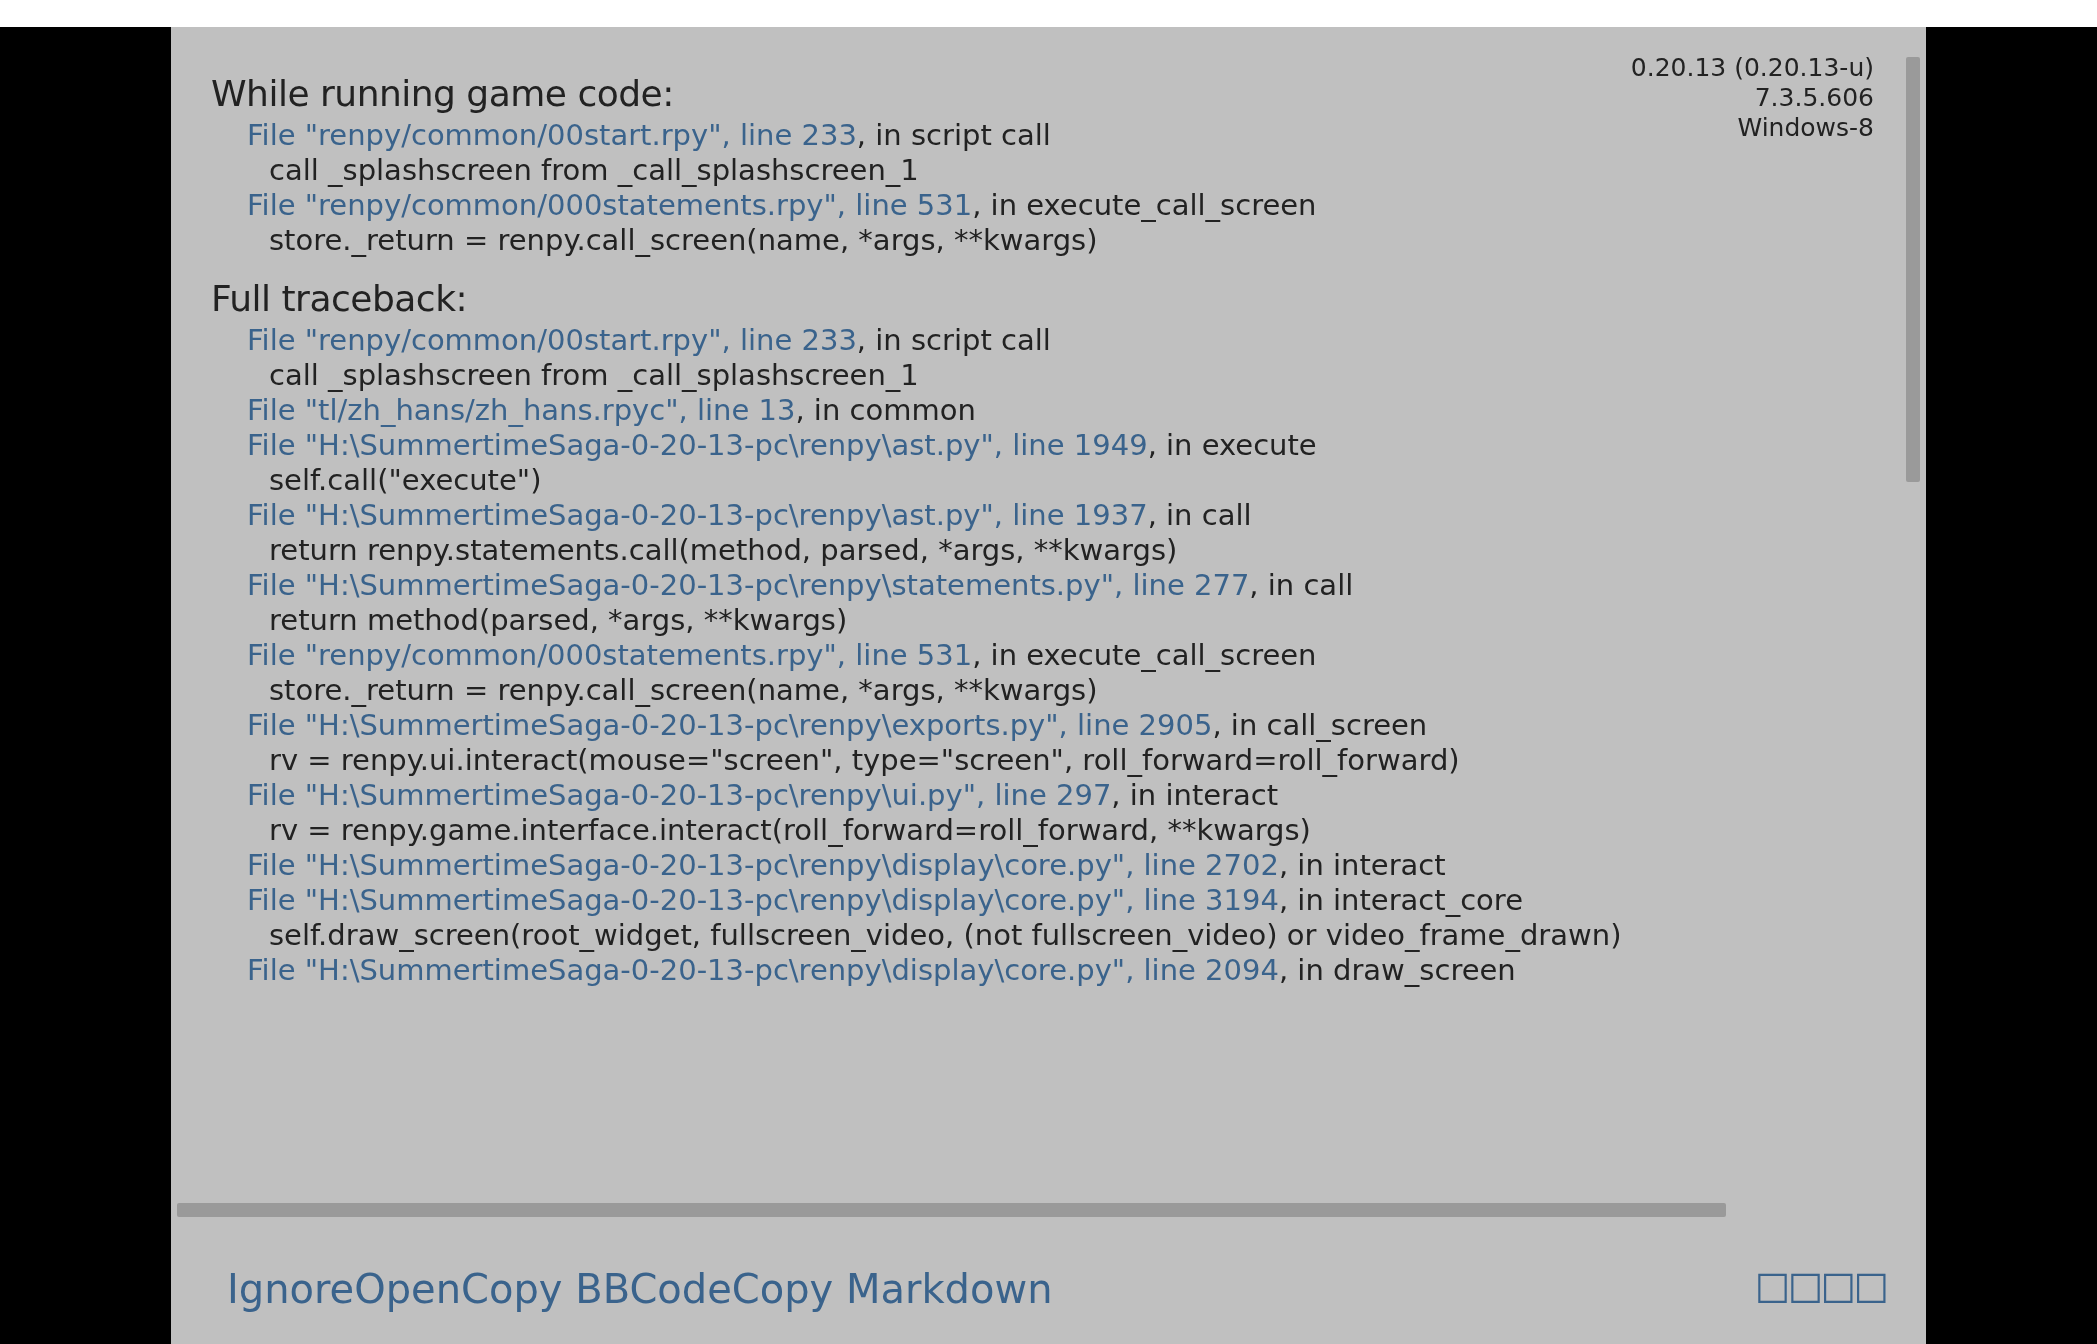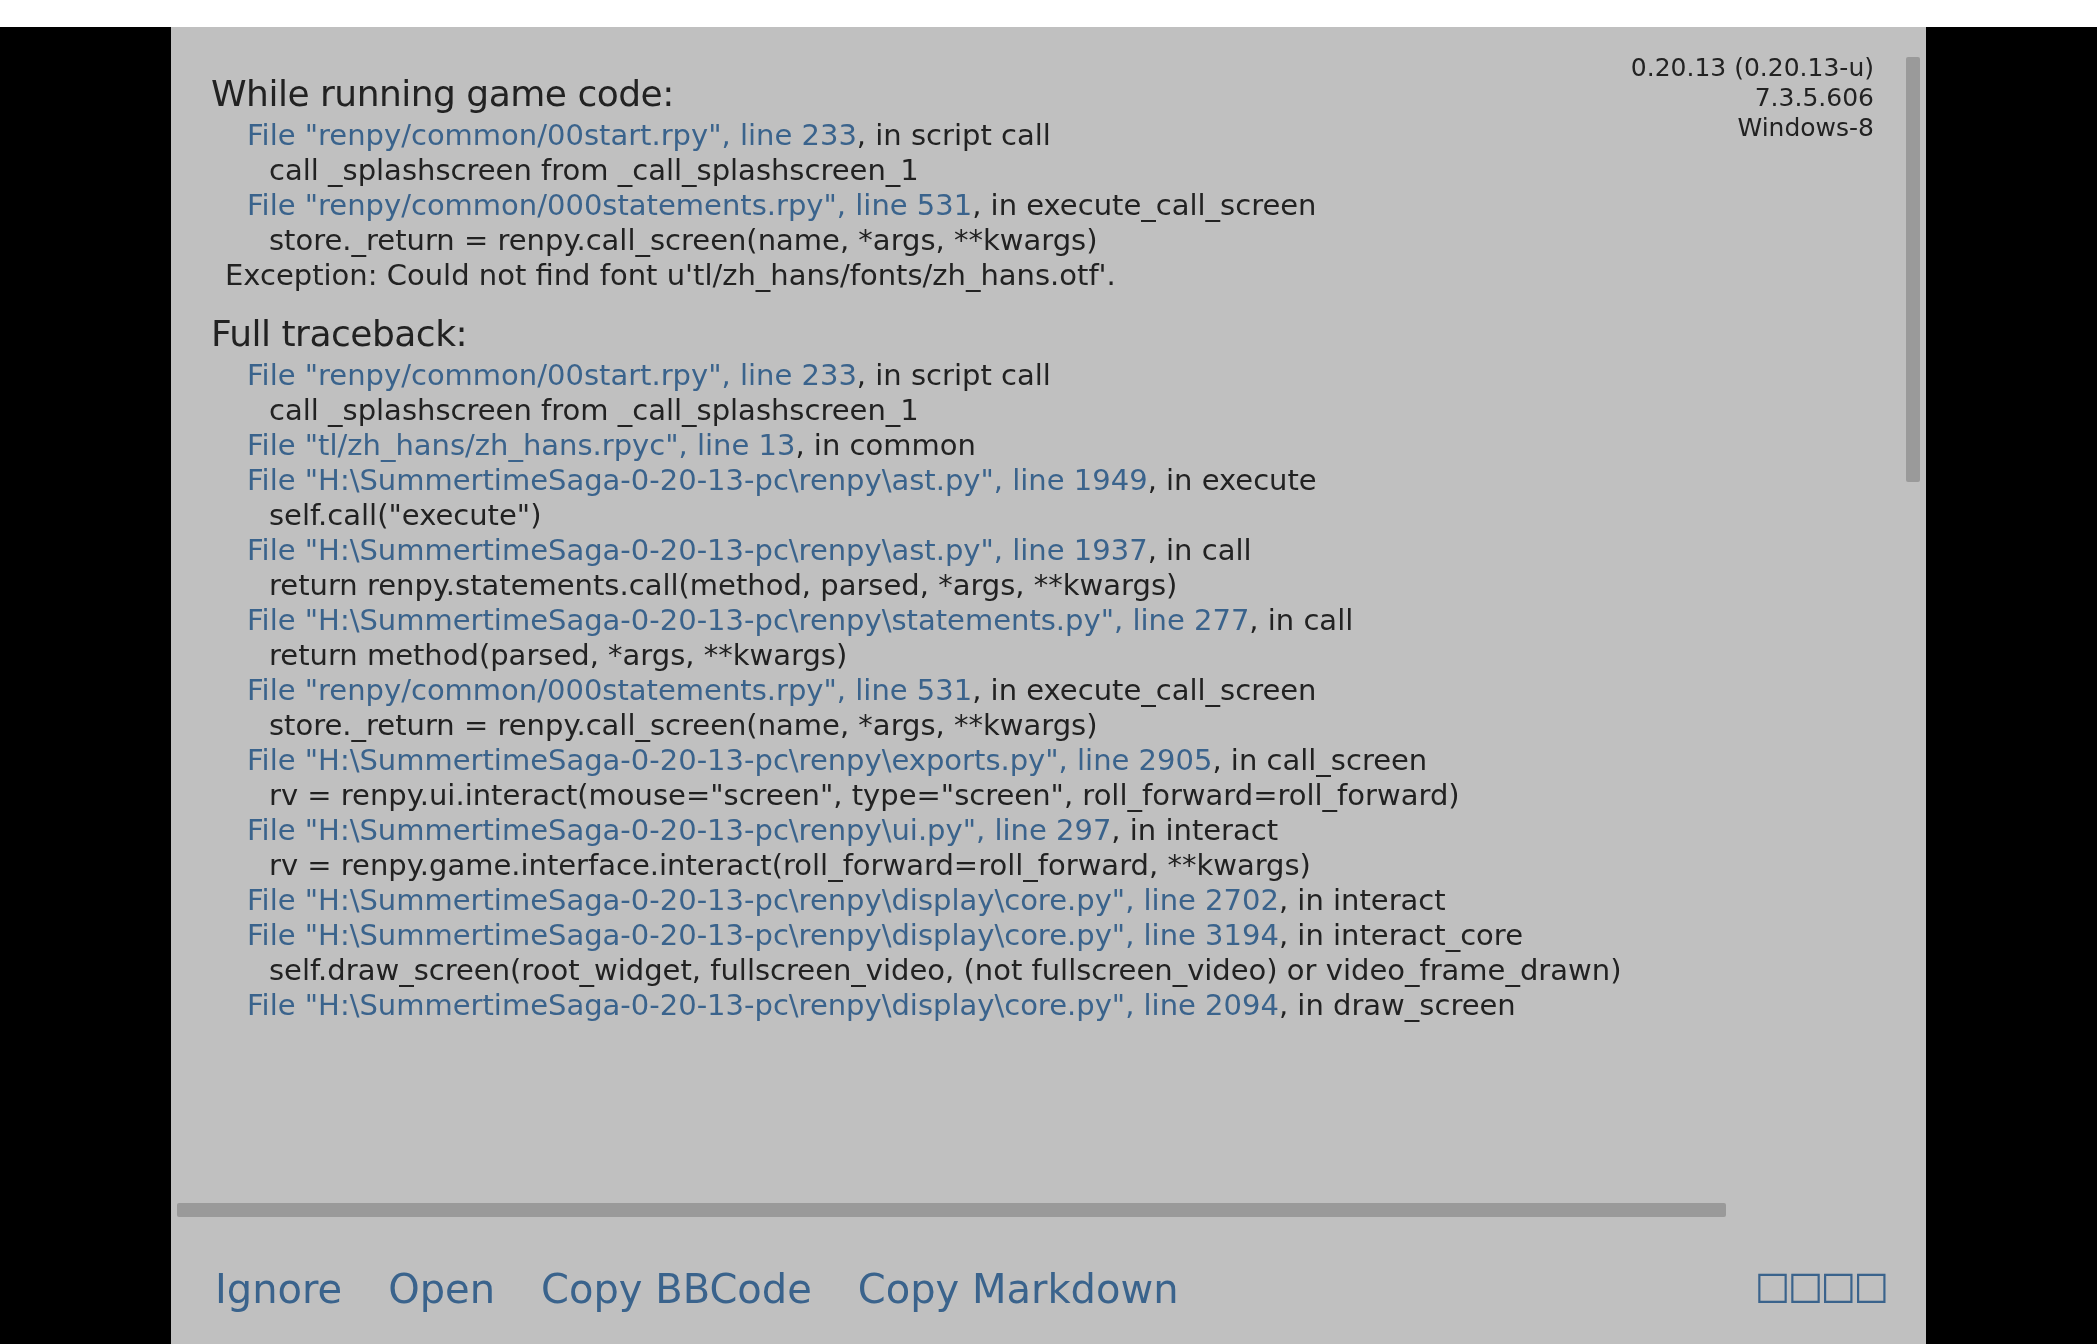--- a/index.html
+++ b/index.html
@@ -109,28 +109,27 @@
     position: absolute;
     top: 0; bottom: 0;
     left: 0;
     width: 90%;
     background: #9a9a9a;
     border-radius: 2px;
   }
 
   .button-bar {
     position: absolute;
-    left: 4px;
+    left: 16px;
     right: 0;
     bottom: 0;
     height: 110px;
     padding: 0 40px;
     display: flex;
     align-items: center;
-    gap: 46px;
     font-size: 40px;
     box-sizing: border-box;
   }
   .button-bar .btn {
     color: #3a638c;
     cursor: pointer;
   }
   .button-bar .spacer {
     flex: 1;
   }
@@ -157,21 +156,20 @@
         <div>Windows-8</div>
       </div>
 
       <h2 class="section">While running game code:</h2>
       <div class="tb-block" id="running-tb">
           <div class="tb-file"><span class="fl">File "renpy/common/00start.rpy", line 233</span><span class="ctx">, in script call</span></div>
           <div class="tb-code">call _splashscreen from _call_splashscreen_1</div>
           <div class="tb-file"><span class="fl">File "renpy/common/000statements.rpy", line 531</span><span class="ctx">, in execute_call_screen</span></div>
           <div class="tb-code">store._return = renpy.call_screen(name, *args, **kwargs)</div>
         </div>
-      <div class="tb-block tb-exc">Exception: Could not find font u'tl/zh_hans/fonts/zh_hans.otf'.</div>
 
       <h2 class="section">Full traceback:</h2>
       <div class="tb-block" id="full-tb">
           <div class="tb-file"><span class="fl">File "renpy/common/00start.rpy", line 233</span><span class="ctx">, in script call</span></div>
           <div class="tb-code">call _splashscreen from _call_splashscreen_1</div>
           <div class="tb-file"><span class="fl">File "tl/zh_hans/zh_hans.rpyc", line 13</span><span class="ctx">, in common</span></div>
           <div class="tb-file"><span class="fl">File "H:\SummertimeSaga-0-20-13-pc\renpy\ast.py", line 1949</span><span class="ctx">, in execute</span></div>
           <div class="tb-code">self.call("execute")</div>
           <div class="tb-file"><span class="fl">File "H:\SummertimeSaga-0-20-13-pc\renpy\ast.py", line 1937</span><span class="ctx">, in call</span></div>
           <div class="tb-code">return renpy.statements.call(method, parsed, *args, **kwargs)</div>

